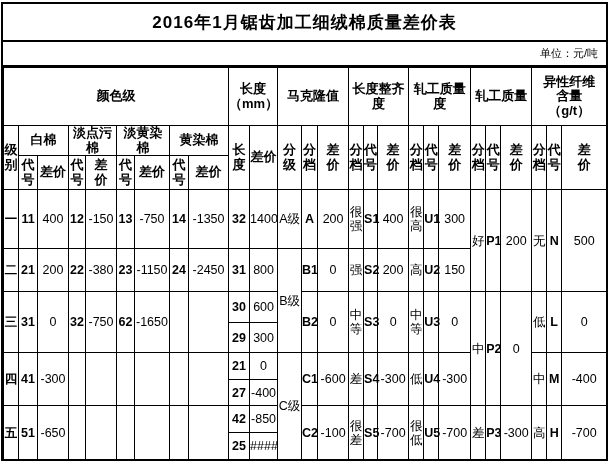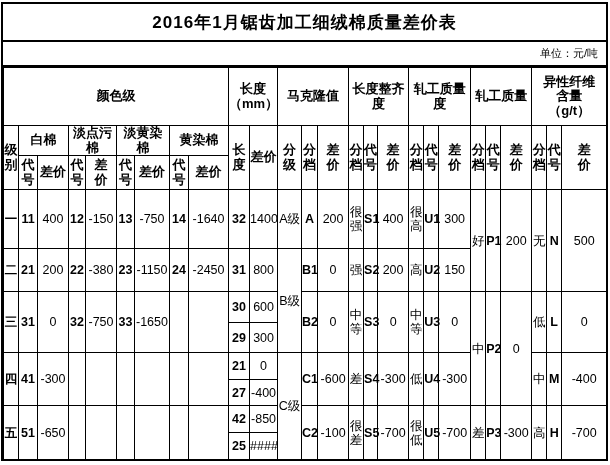--- a/index.html
+++ b/index.html
@@ -162,21 +162,21 @@
 
       <tr class="r1">
         <td class="grade">一</td>
         <td class="code">11</td>
         <td>400</td>
         <td class="code">12</td>
         <td>-150</td>
         <td class="code">13</td>
         <td>-750</td>
         <td class="code">14</td>
-        <td>-1640</td>
+        <td>-1350</td>
         <td class="code">32</td>
         <td>1400</td>
         <td>A级</td>
         <td class="code">A</td>
         <td>200</td>
         <td>很强</td>
         <td class="code">S1</td>
         <td>400</td>
         <td>很高</td>
         <td class="code">U1</td>
@@ -211,21 +211,21 @@
         <td class="code">U2</td>
         <td>150</td>
       </tr>
 
       <tr class="r3a">
         <td rowspan="2" class="grade">三</td>
         <td rowspan="2" class="code">31</td>
         <td rowspan="2">0</td>
         <td rowspan="2" class="code">32</td>
         <td rowspan="2">-750</td>
-        <td rowspan="2" class="code">33</td>
+        <td rowspan="2" class="code">62</td>
         <td rowspan="2">-1650</td>
         <td rowspan="2"></td>
         <td rowspan="2"></td>
         <td class="code">30</td>
         <td>600</td>
         <td rowspan="2" class="code">B2</td>
         <td rowspan="2">0</td>
         <td rowspan="2">中等</td>
         <td rowspan="2" class="code">S3</td>
         <td rowspan="2">0</td>

